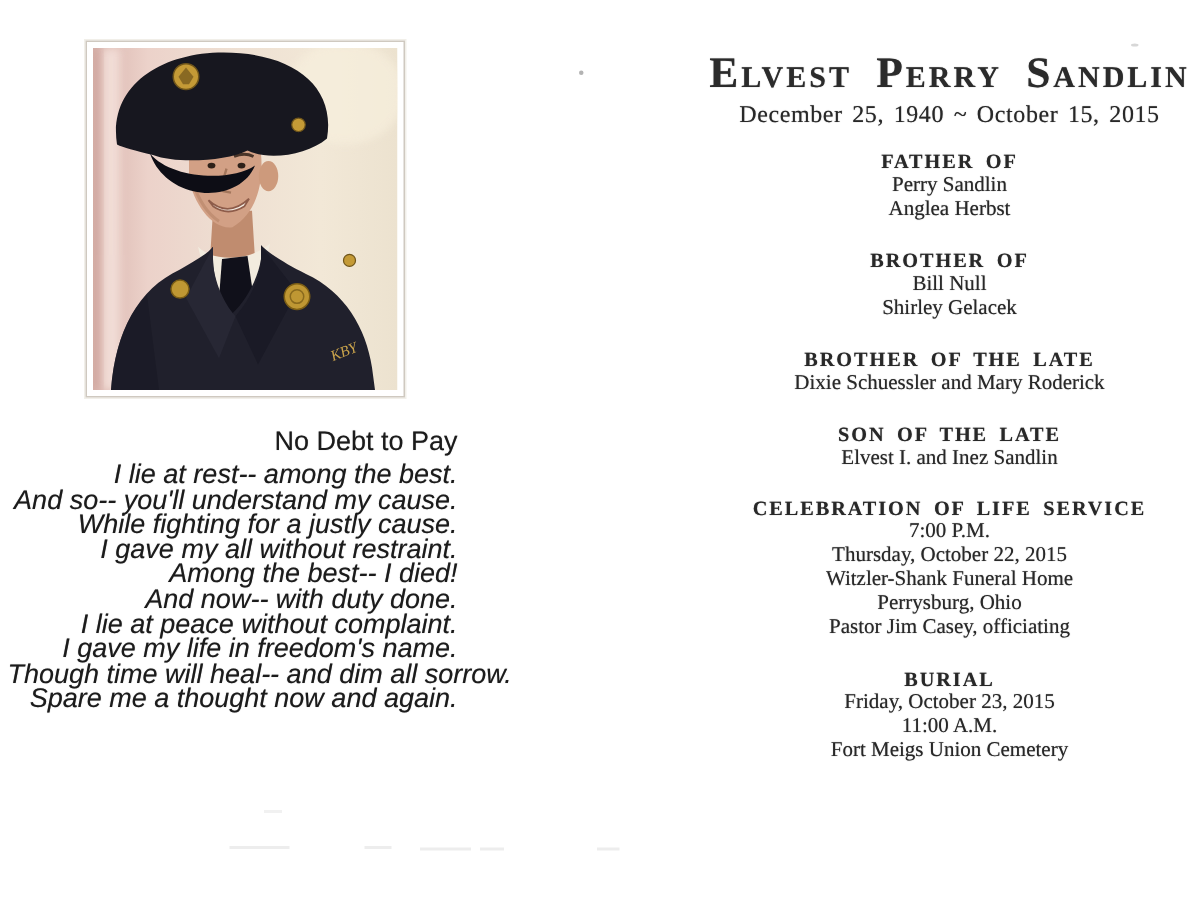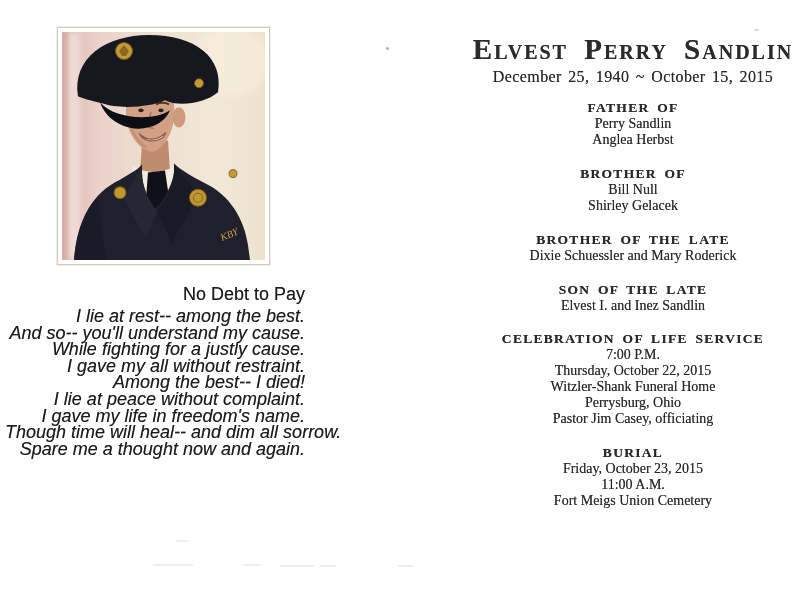--- a/index.html
+++ b/index.html
@@ -159,20 +159,21 @@
   </div>
 
   <div class="poem">
     <div class="poem-title">No Debt to Pay</div>
     <div class="poem-lines">
         <div class="line">I lie at rest-- among the best.</div>
         <div class="line">And so-- you'll understand my cause.</div>
         <div class="line">While fighting for a justly cause.</div>
         <div class="line">I gave my all without restraint.</div>
         <div class="line">Among the best-- I died!</div>
+        <div class="line">And now-- with duty done.</div>
         <div class="line">I lie at peace without complaint.</div>
         <div class="line">I gave my life in freedom's name.</div>
         <div class="line">Though time will heal-- and dim all sorrow.</div>
         <div class="line">Spare me a thought now and again.</div>
       </div>
   </div>
 
   <div class="memorial">
     <div class="memorial-name">Elvest Perry Sandlin</div>
     <div class="memorial-dates">December 25, 1940  ~  October 15, 2015</div>

